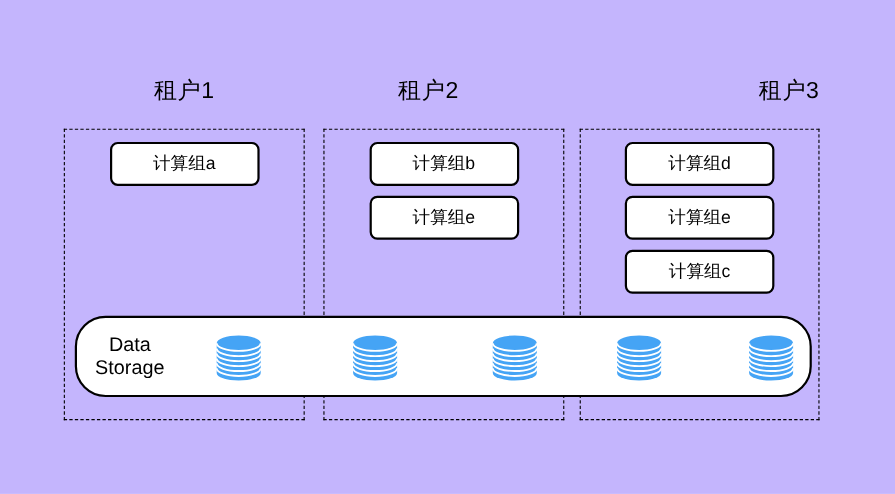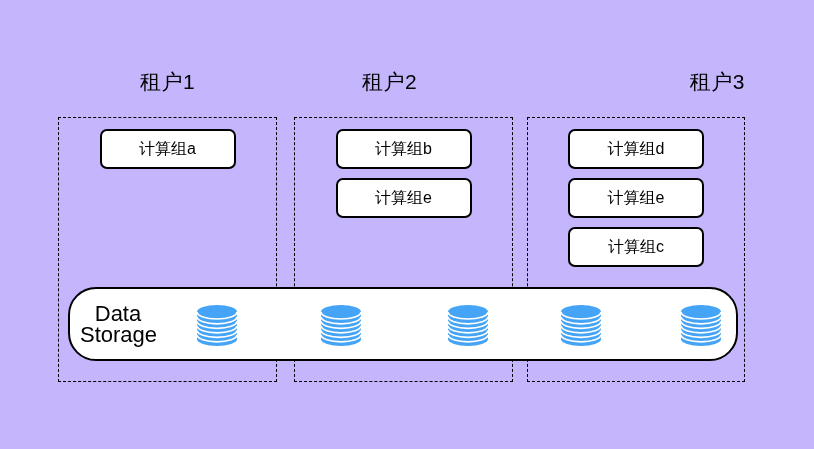--- a/index.html
+++ b/index.html
@@ -65,21 +65,21 @@
     border-radius: 28px;
     z-index: 5;
   }
   .storage-label {
     position: absolute;
     left: 10px;
     top: 50%;
     transform: translateY(-50%);
     width: 76px;
     text-align: center;
-    font-size: 22px;
+    font-size: 18px;
     line-height: 21px;
     color: #000;
   }
   .db-icon {
     position: absolute;
     top: 15px;
     width: 44px;
     height: 43px;
   }
   .db-icon.c1 { left: 125px; }

